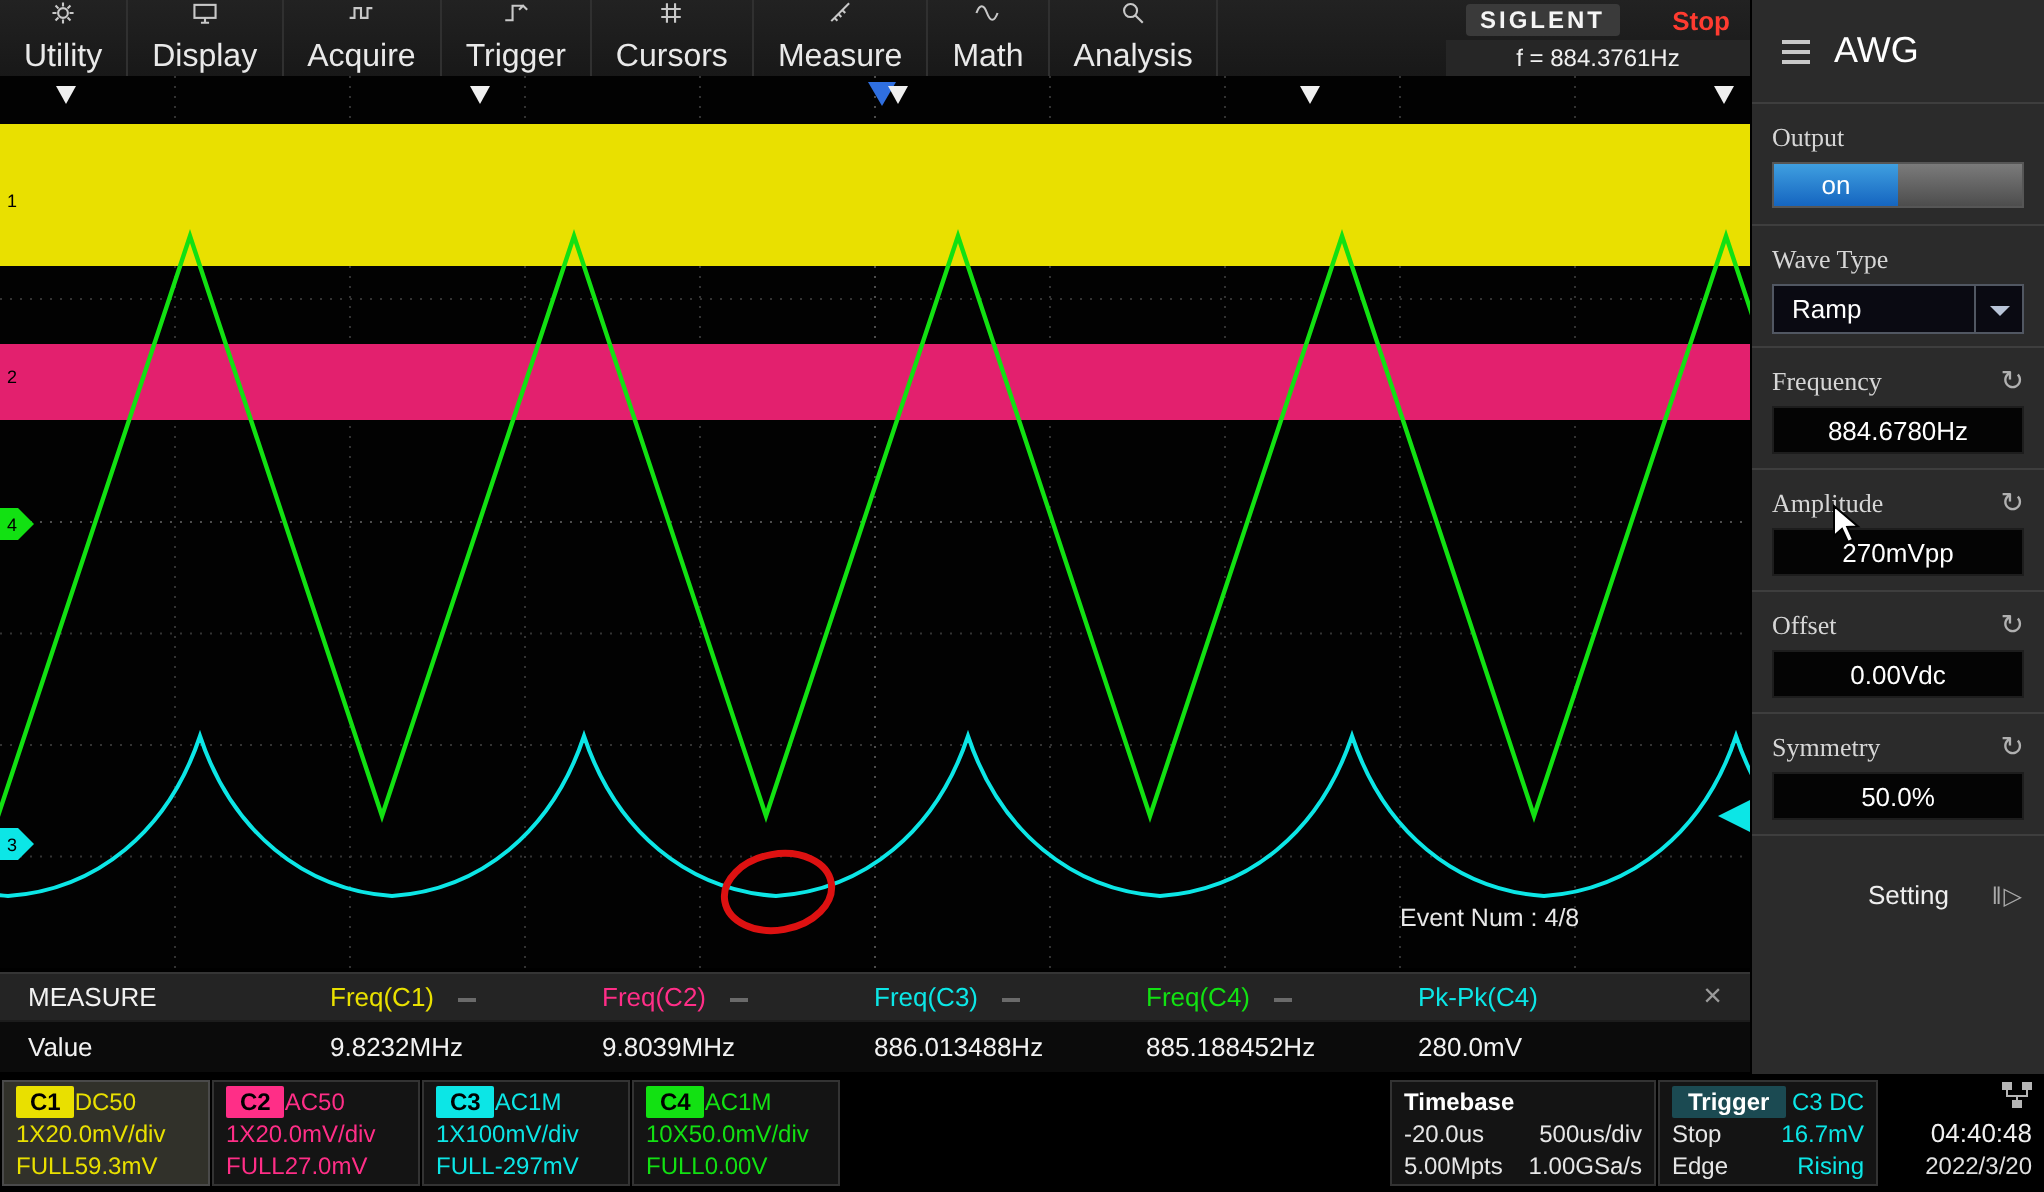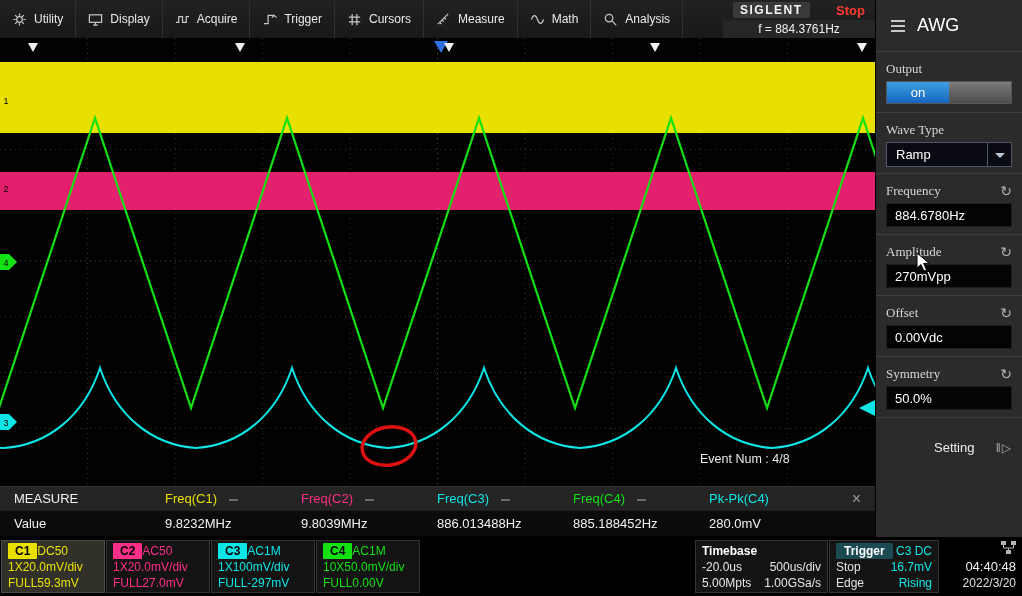--- a/index.html
+++ b/index.html
@@ -4,21 +4,21 @@
 <style>
   *{margin:0;padding:0;box-sizing:border-box;}
   html,body{background:#444;}
   #app{position:relative;width:1022px;height:596px;background:#000;overflow:hidden;
        font-family:"Liberation Sans",sans-serif;color:#ddd;}
 
   
   .menubar{position:absolute;left:0;top:0;width:875px;height:38px;
            background:linear-gradient(#222,#181818);display:flex;align-items:stretch;}
   .menu-item{display:flex;align-items:center;gap:7px;padding:0 12px;
-             border-right:1px solid #303030;color:#e9e9e9;font-size:12px;cursor:default;white-space:nowrap;}
+             border-right:1px solid #303030;color:#e9e9e9;font-size:16px;cursor:default;white-space:nowrap;flex-direction:column;}
   .menu-item svg{width:15px;height:15px;stroke:#c8c8c8;fill:none;stroke-width:1.3;}
   .brand-block{margin-left:auto;display:flex;flex-direction:column;width:152px;}
   .brand-row{height:20px;display:flex;align-items:center;justify-content:space-between;padding:0 10px;}
   .brand{background:#3a3a3a;color:#f5f5f5;font-weight:bold;font-size:12px;letter-spacing:1.5px;
          padding:1px 7px;border-radius:2px;}
   .runstate{color:#ff3b30;font-weight:bold;font-size:13px;}
   .freq-row{height:18px;background:#262626;font-size:12px;color:#f0f0f0;
             display:flex;align-items:center;justify-content:center;}
 
   
@@ -58,21 +58,21 @@
   
   .sidebar{position:absolute;left:875px;top:0;width:147px;height:537px;background:#2b2b2b;
            border-left:1px solid #000;font-size:13px;color:#d9d9d9;}
   .sb-title{height:52px;display:flex;align-items:center;gap:12px;padding:0 15px;
             border-bottom:1px solid #3e3e3e;color:#fff;font-size:18px;}
   .hamburger span{display:block;width:14px;height:2px;background:#c9c9c9;margin:3px 0;}
   .sb-section{height:61px;padding:8px 10px 0;border-bottom:1px solid #3e3e3e;}
   .sb-label-row{display:flex;justify-content:space-between;align-items:center;height:18px;color:#d6d6d6;font-family:Liberation Serif, serif;}
   .refresh{color:#b0b0b0;font-size:14px;cursor:default;}
   .sb-input{margin-top:3px;height:24px;background:#040404;border:1px solid #1d1d1d;color:#fff;
-            display:flex;align-items:center;justify-content:flex-start;padding:0 8px;font-size:13px;}
+            display:flex;align-items:center;justify-content:center;padding:0 8px;font-size:13px;}
   .toggle{margin-top:3px;height:23px;display:flex;border:1px solid #565656;}
   .toggle .on{flex:1;background:linear-gradient(#3f9fe0,#1565c0);color:#fff;
               display:flex;align-items:center;justify-content:center;font-size:13px;}
   .toggle .off{flex:1;background:linear-gradient(#7b7b7b,#4d4d4d);}
   .dropdown{margin-top:3px;height:25px;background:#0a0a12;border:1px solid #515762;position:relative;
             display:flex;align-items:center;padding-left:9px;color:#fff;}
   .dd-arrow{position:absolute;right:0;top:0;bottom:0;width:24px;border-left:1px solid #515762;
             display:flex;align-items:center;justify-content:center;}
   .dd-arrow::after{content:"";border:5px solid transparent;border-top-color:#b9c5d8;margin-top:6px;}
   .sb-section.setting{height:auto;padding-top:22px;border-bottom:none;

